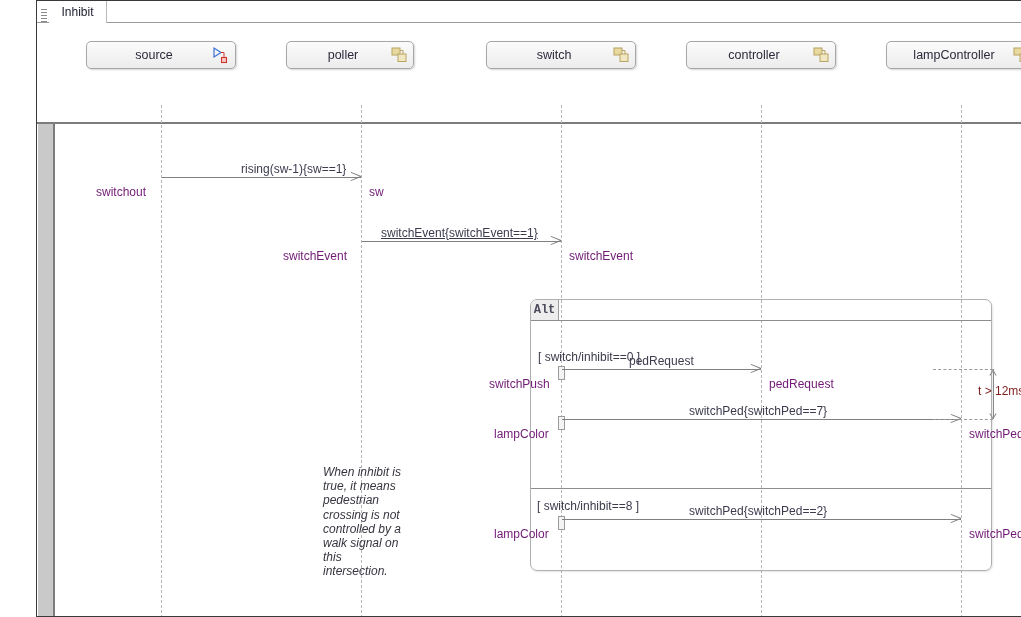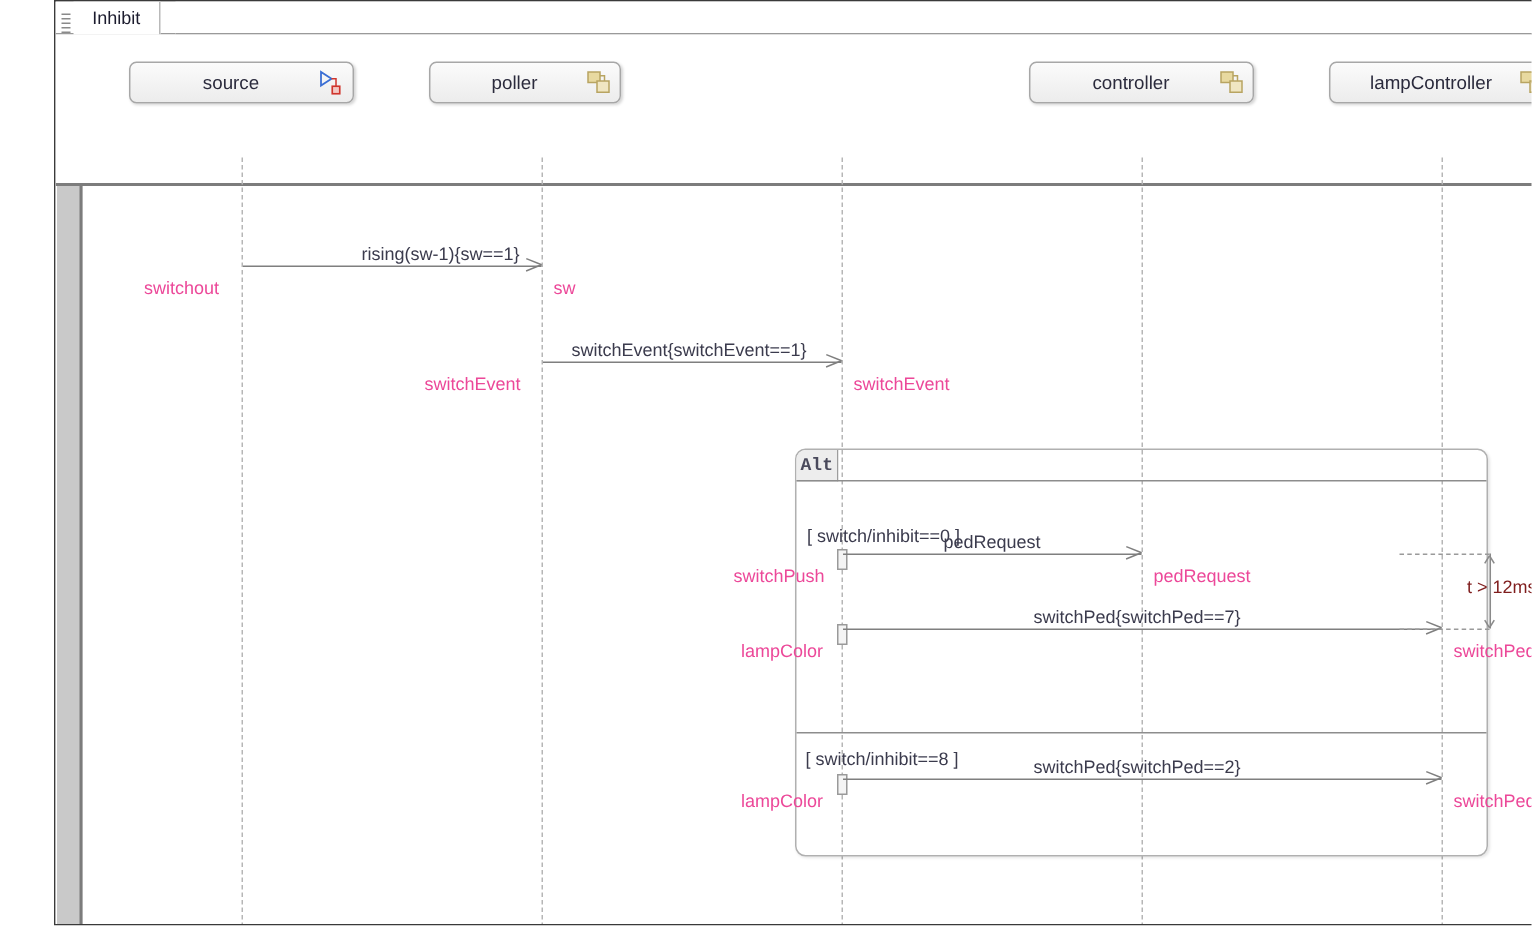--- a/index.html
+++ b/index.html
@@ -121,21 +121,21 @@
   .arrowhead::before { transform: rotate(22deg); right: 0; top: -0.7px; }
   .arrowhead::after  { transform: rotate(-22deg); right: 0; top: -0.7px; }
 
   .msg-label {
     position: absolute;
     font-size: 12px; color: #3b3b4d;
     white-space: nowrap;
   }
   .port-label {
     position: absolute;
-    font-size: 12px; color: #ec4899;
+    font-size: 12px; color: #701a75;
     white-space: nowrap;
   }
 
   
   .fragment {
     position: absolute;
     border: 1px solid #b0b0b0;
     border-radius: 7px;
     background: transparent;
     box-shadow: 1px 1px 2px rgba(0,0,0,0.10);
@@ -236,20 +236,28 @@
 
     <div class="head" style="left:249px;top:18px;width:128px;">
       <span class="head-label">poller</span>
       <svg class="head-icon" viewBox="0 0 18 18">
         <rect x="2" y="2" width="8" height="7" fill="#e8d9a0" stroke="#b8a461" stroke-width="1"></rect>
         <rect x="8" y="8" width="8" height="7.5" fill="#f0e6c2" stroke="#b8a461" stroke-width="1"></rect>
         <path d="M10 4.5 L13 4.5 L13 8" fill="none" stroke="#b8a461" stroke-width="1"></path>
       </svg>
     </div>
 
+    <div class="head" style="left:449px;top:18px;width:150px;">
+      <span class="head-label">switch</span>
+      <svg class="head-icon" viewBox="0 0 18 18">
+        <rect x="2" y="2" width="8" height="7" fill="#e8d9a0" stroke="#b8a461" stroke-width="1"></rect>
+        <rect x="8" y="8" width="8" height="7.5" fill="#f0e6c2" stroke="#b8a461" stroke-width="1"></rect>
+        <path d="M10 4.5 L13 4.5 L13 8" fill="none" stroke="#b8a461" stroke-width="1"></path>
+      </svg>
+    </div>
 
     <div class="head" style="left:649px;top:18px;width:150px;">
       <span class="head-label">controller</span>
       <svg class="head-icon" viewBox="0 0 18 18">
         <rect x="2" y="2" width="8" height="7" fill="#e8d9a0" stroke="#b8a461" stroke-width="1"></rect>
         <rect x="8" y="8" width="8" height="7.5" fill="#f0e6c2" stroke="#b8a461" stroke-width="1"></rect>
         <path d="M10 4.5 L13 4.5 L13 8" fill="none" stroke="#b8a461" stroke-width="1"></path>
       </svg>
     </div>
 
@@ -271,21 +279,21 @@
     <div class="guard" style="left:500px;top:476px;">[ switch/inhibit==8 ]</div>
 
     <div class="msg-line" style="left:125px;top:154px;width:199px;"></div>
     <div class="arrowhead" style="left:324px;top:154px;"></div>
     <div class="msg-label" style="left:166px;top:139px;padding-left:38px;">rising(sw-1){sw==1}</div>
     <div class="port-label" style="left:59px;top:162px;">switchout</div>
     <div class="port-label" style="left:332px;top:162px;">sw</div>
 
     <div class="msg-line" style="left:325px;top:218px;width:199px;"></div>
     <div class="arrowhead" style="left:524px;top:218px;"></div>
-    <div class="msg-label" style="left:344px;top:203px;">switchEvent{switchEvent==1}</div>
+    <div class="msg-label" style="left:344px;top:203px;text-decoration:underline;">switchEvent{switchEvent==1}</div>
     <div class="port-label" style="left:246px;top:226px;">switchEvent</div>
     <div class="port-label" style="left:532px;top:226px;">switchEvent</div>
 
     <div class="activation" style="left:521px;top:343px;height:14px;"></div>
     <div class="msg-line" style="left:525px;top:346px;width:199px;"></div>
     <div class="arrowhead" style="left:724px;top:346px;"></div>
     <div class="msg-label" style="left:592px;top:331px;">pedRequest</div>
     <div class="port-label" style="left:452px;top:354px;">switchPush</div>
     <div class="port-label" style="left:732px;top:354px;">pedRequest</div>
 
@@ -303,15 +311,16 @@
     <div class="tc-dn" style="left:956px;top:395px;"></div>
     <div class="tc-label" style="left:941px;top:361px;">t &gt; 12msec</div>
 
     <div class="activation" style="left:521px;top:493px;height:14px;"></div>
     <div class="msg-line" style="left:525px;top:496px;width:399px;"></div>
     <div class="arrowhead" style="left:924px;top:496px;"></div>
     <div class="msg-label" style="left:652px;top:481px;">switchPed{switchPed==2}</div>
     <div class="port-label" style="left:457px;top:504px;">lampColor</div>
     <div class="port-label" style="left:932px;top:504px;">switchPed</div>
 
+    <div class="note" style="left:286px;top:442px;">When inhibit is true, it means pedestrian crossing is not controlled by a walk signal on this intersection.</div>
 
   </div>
 </div>
 
 </body></html>

